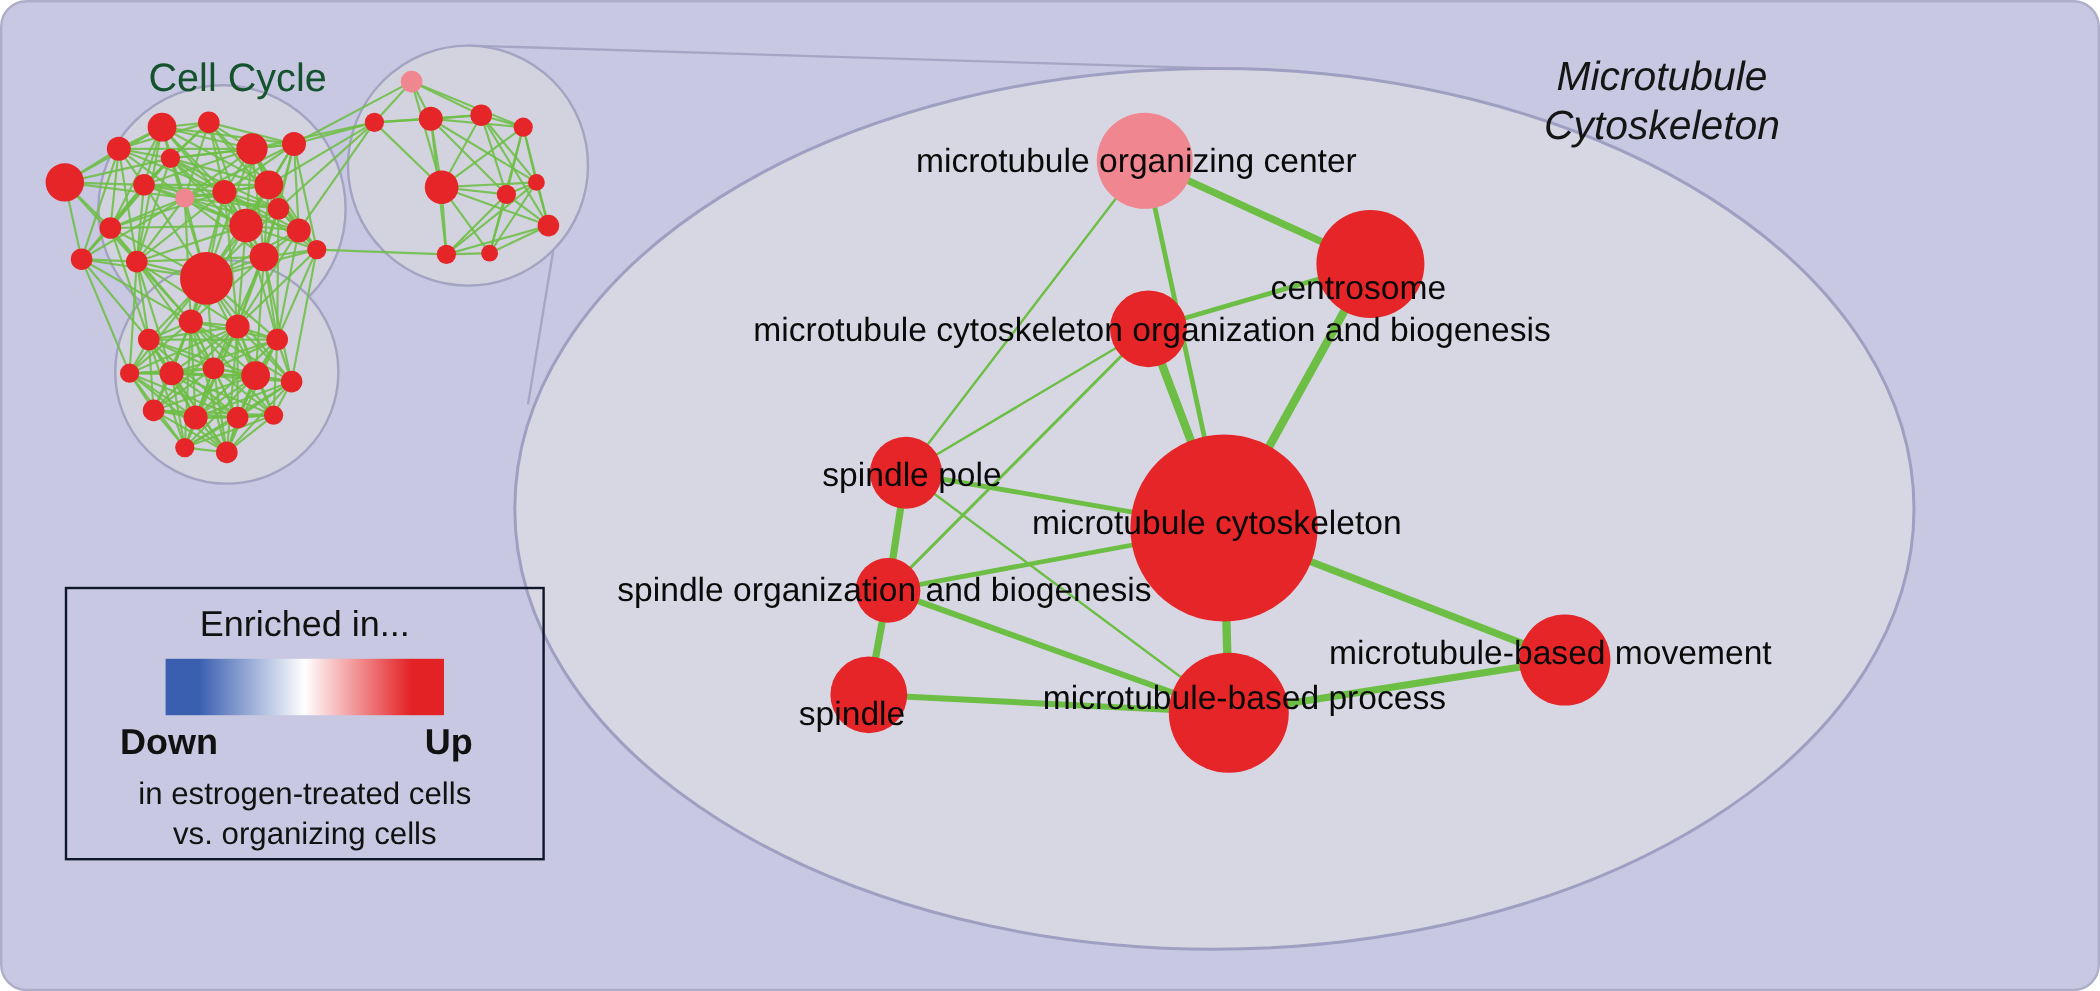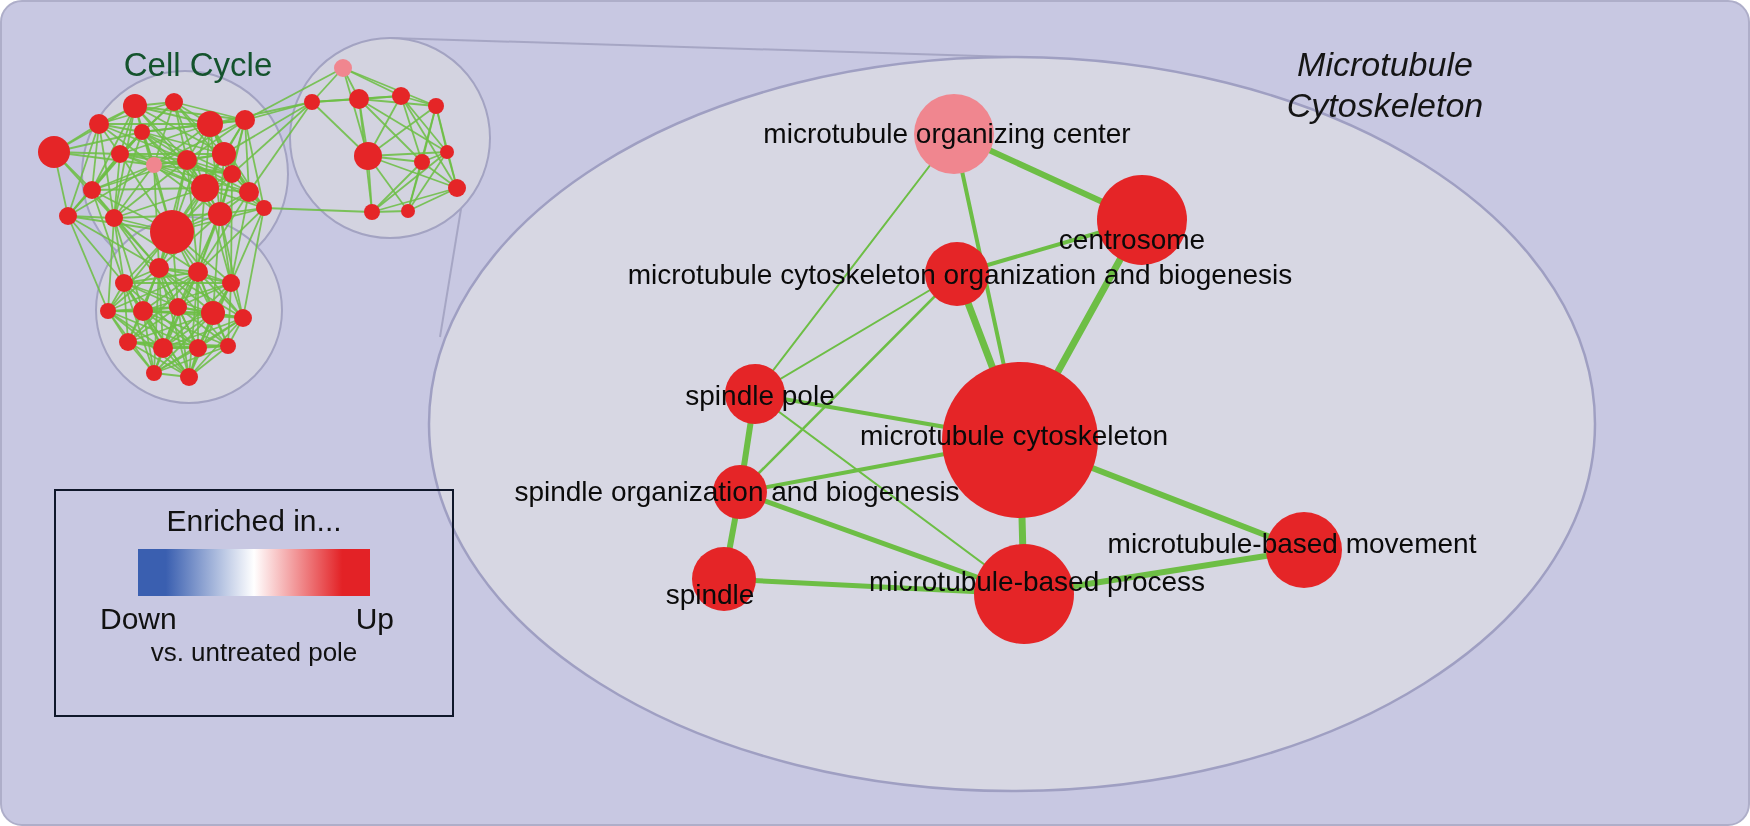--- a/index.html
+++ b/index.html
@@ -26,21 +26,21 @@
     border:2px solid #0f172a;
     box-sizing:border-box;
     text-align:center;color:#111111;margin-left:24px;
   }
   .legend-title{margin-top:13px;font-size:30px;}
   .legend-bar{
     width:232px;height:47px;margin:11px auto 0 auto;
   }
   .legend-row{
     display:flex;justify-content:space-between;
-    padding:6px 58px 0 44px;font-size:30px;
+    padding:6px 58px 0 44px;font-size:30px;font-weight:bold;
   }
   .legend-cap{font-size:26px;line-height:1.25;}
   .legend-cap.first{margin-top:9px;}
 </style>
 </head>
 <body>
 
 <div class="stage" style="background: rgb(200, 200, 226);">
 
   <svg id="net" width="1750" height="826">
@@ -452,16 +452,17 @@
   <div class="overlay cluster-label cell-cycle-label">Cell Cycle</div>
 
 
   <div class="overlay legend">
     <div class="legend-title">Enriched in...</div>
     <div class="legend-bar" id="legend-bar" style="background: linear-gradient(90deg, rgb(58, 95, 176) 0%, rgb(58, 95, 176) 12%, rgb(255, 255, 255) 50%, rgb(227, 34, 38) 88%, rgb(227, 34, 38) 100%);"></div>
     <div class="legend-row">
       <span>Down</span>
       <span>Up</span>
     </div>
-    <div class="legend-cap">vs. untreated pole</div>
+    <div class="legend-cap first">in estrogen-treated cells</div>
+    <div class="legend-cap">vs. organizing cells</div>
   </div>
 
 </div>
 
 </body></html>

